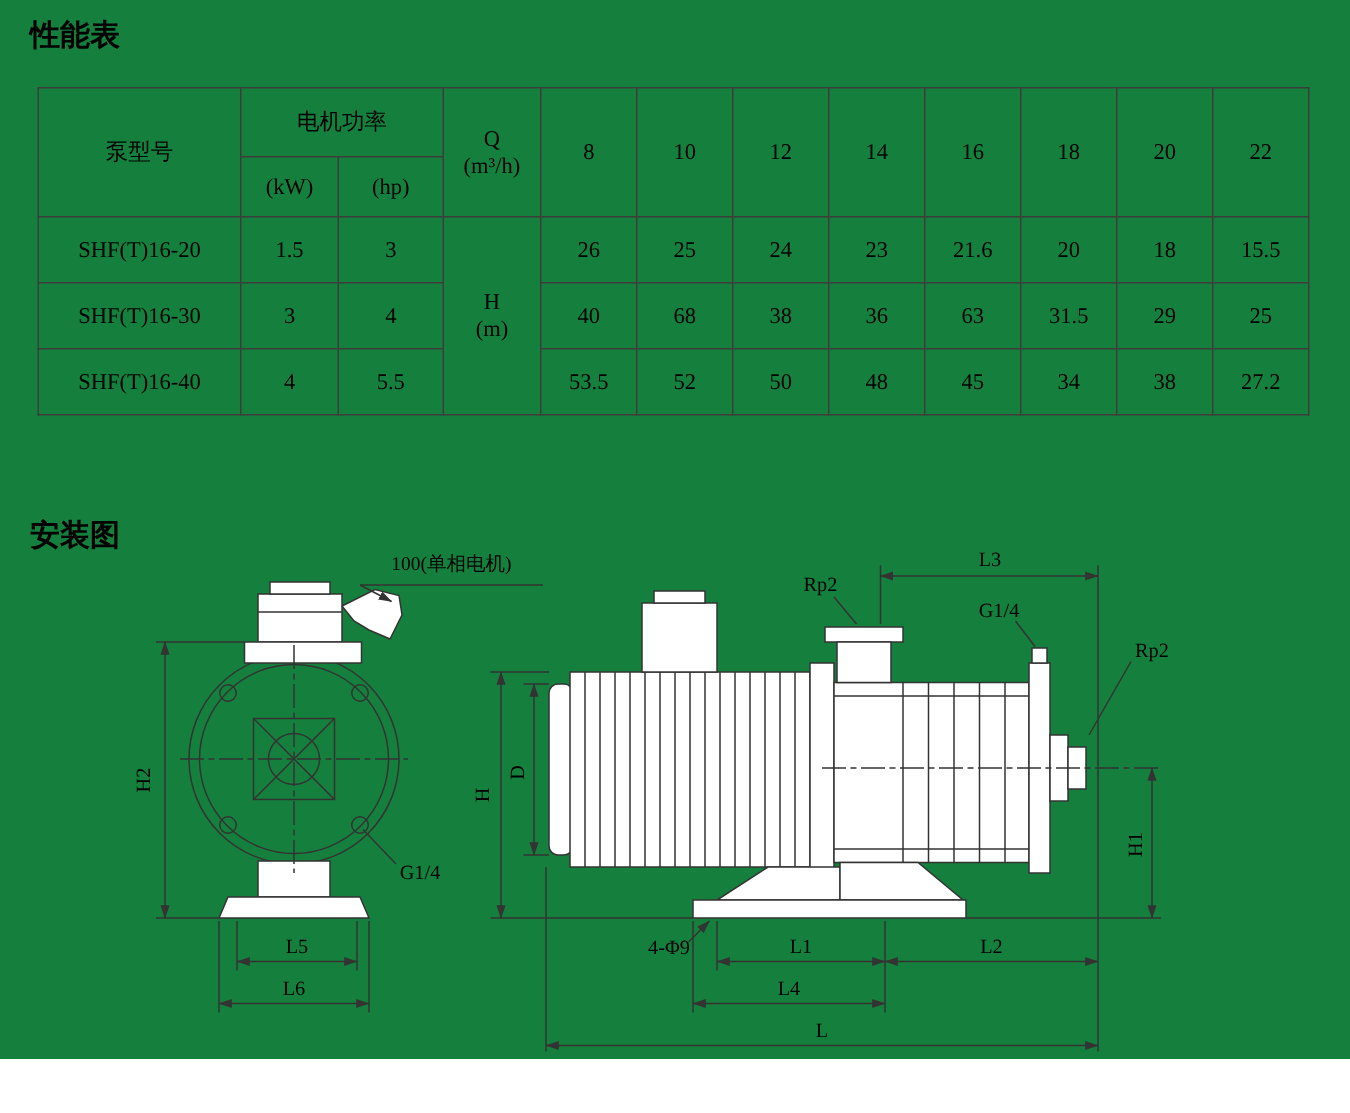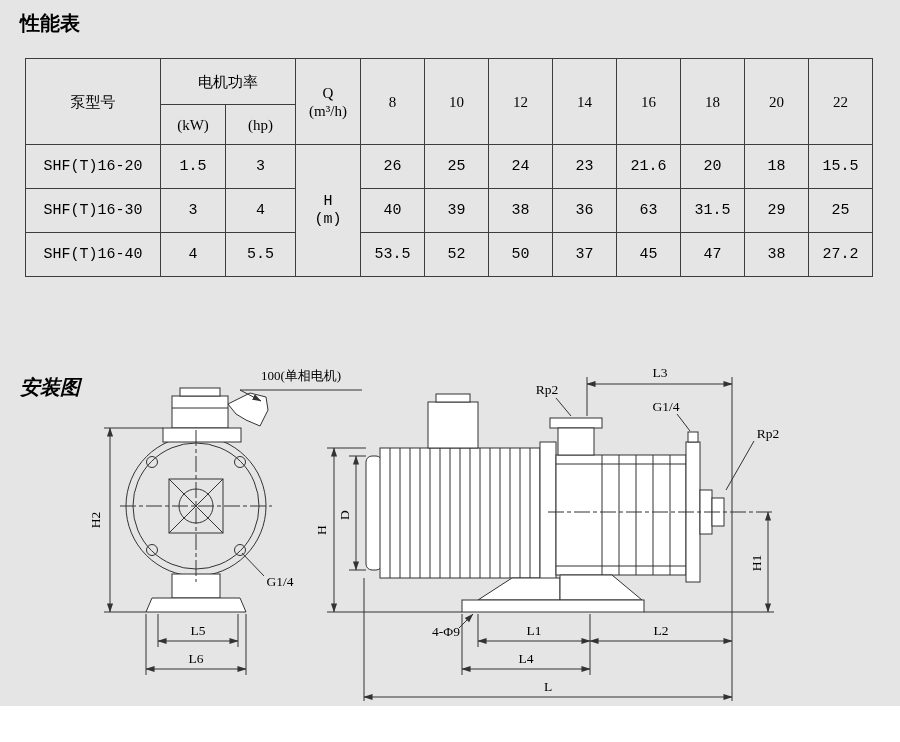--- a/index.html
+++ b/index.html
@@ -1,26 +1,26 @@
 <!DOCTYPE html>
 <html><head>
 <meta charset="utf-8">
 <style>
   * { margin:0; padding:0; box-sizing:border-box; }
   html,body { background:#ffffff; }
   body { font-family:"Liberation Serif","DejaVu Serif",serif; }
-  .page { position:relative; width:900px; height:706px; background:#e5e5e5; overflow:hidden; }
+  .page { position:relative; width:900px; height:706px; background:#15803d; overflow:hidden; }
   .sec-title { position:absolute; font-family:"Liberation Sans","DejaVu Sans",sans-serif; font-weight:bold; font-size:20px; color:#000; }
   #t1 { top:10px; left:20px; }
-  #t2 { top:374px; left:20px;font-style:italic; }
+  #t2 { top:343px; left:20px; }
   table.perf { position:absolute; top:58px; left:25px; border-collapse:collapse; table-layout:fixed; }
   table.perf td { border:1px solid #3d3d3d; text-align:center; vertical-align:middle; font-size:15px; color:#000; padding:0; line-height:18px; }
   tr.h1 td { height:46px; }
   tr.h2 td { height:40px;margin-top:16px; }
-  tr.d  td { height:44px;font-family:Liberation Mono, monospace; }
+  tr.d  td { height:44px; }
   svg.diagram { position:absolute; top:360px; left:0; }
   svg text { font-family:"Liberation Serif","DejaVu Serif",serif; }
 </style>
 </head>
 <body>
 
 <div class="page">
 
   <h2 class="sec-title" id="t1">性能表</h2>
 
@@ -75,38 +75,38 @@
         <td>21.6</td>
         <td>20</td>
         <td>18</td>
         <td>15.5</td>
       </tr>
       <tr class="d">
         <td>SHF(T)16-30</td>
         <td>3</td>
         <td>4</td>
         <td>40</td>
-        <td>39</td>
+        <td>68</td>
         <td>38</td>
         <td>36</td>
         <td>63</td>
         <td>31.5</td>
         <td>29</td>
         <td>25</td>
       </tr>
       <tr class="d">
         <td>SHF(T)16-40</td>
         <td>4</td>
         <td>5.5</td>
         <td>53.5</td>
         <td>52</td>
         <td>50</td>
-        <td>37</td>
+        <td>48</td>
         <td>45</td>
-        <td>47</td>
+        <td>34</td>
         <td>38</td>
         <td>27.2</td>
       </tr>
     </tbody>
   </table>
 
   <h2 class="sec-title" id="t2">安装图</h2>
 
   <svg class="diagram" width="900" height="382" viewBox="0 0 900 382">
     <defs>

